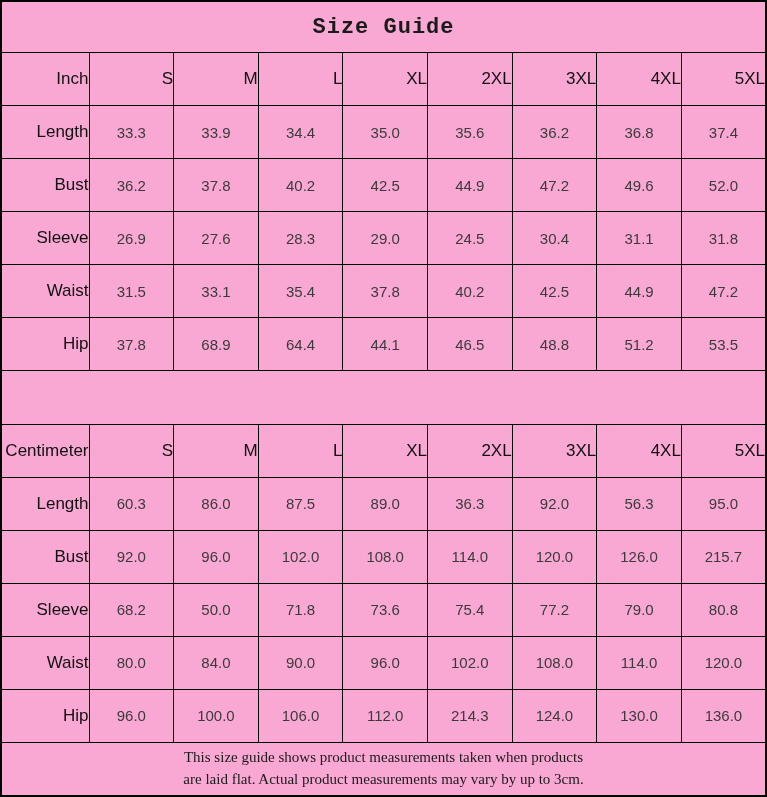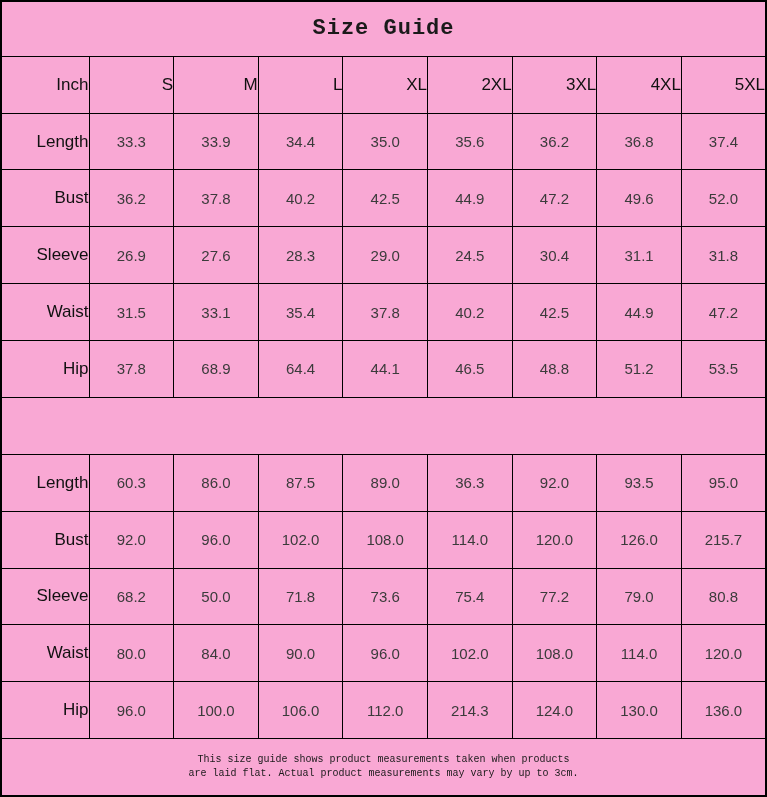--- a/index.html
+++ b/index.html
@@ -48,22 +48,22 @@
     color: #3b3b3b;
     height: 52px;
   }
   tr.spacer-row td {
     height: 52px;
     border-left: none;
     border-right: none;
   }
   tr.footer-row td {
     height: 52px;
-    font-family: Liberation Mono, monospace;
-    font-size: 10px;
+    font-family: Liberation Serif, serif;
+    font-size: 15px;
     color: #1a1a1a;
     line-height: 1.45;
   }
 </style>
 </head>
 <body>
 
 <div class="page">
   <table class="size-guide">
     <colgroup>
@@ -149,29 +149,40 @@
           <td class="value-cell">51.2</td>
           <td class="value-cell">53.5</td>
         </tr>
       </tbody>
     <tbody>
       <tr class="spacer-row">
         <td colspan="9"></td>
       </tr>
     </tbody>
     <tbody id="cm-body">
+        <tr class="size-header-row">
+          <th class="rowlabel">Centimeter</th>
+          <th>S</th>
+          <th>M</th>
+          <th>L</th>
+          <th>XL</th>
+          <th>2XL</th>
+          <th>3XL</th>
+          <th>4XL</th>
+          <th>5XL</th>
+        </tr>
         <tr>
           <th class="rowlabel">Length</th>
           <td class="value-cell">60.3</td>
           <td class="value-cell">86.0</td>
           <td class="value-cell">87.5</td>
           <td class="value-cell">89.0</td>
           <td class="value-cell">36.3</td>
           <td class="value-cell">92.0</td>
-          <td class="value-cell">93.5</td>
+          <td class="value-cell">56.3</td>
           <td class="value-cell">95.0</td>
         </tr>
         <tr>
           <th class="rowlabel">Bust</th>
           <td class="value-cell">92.0</td>
           <td class="value-cell">96.0</td>
           <td class="value-cell">102.0</td>
           <td class="value-cell">108.0</td>
           <td class="value-cell">114.0</td>
           <td class="value-cell">120.0</td>

